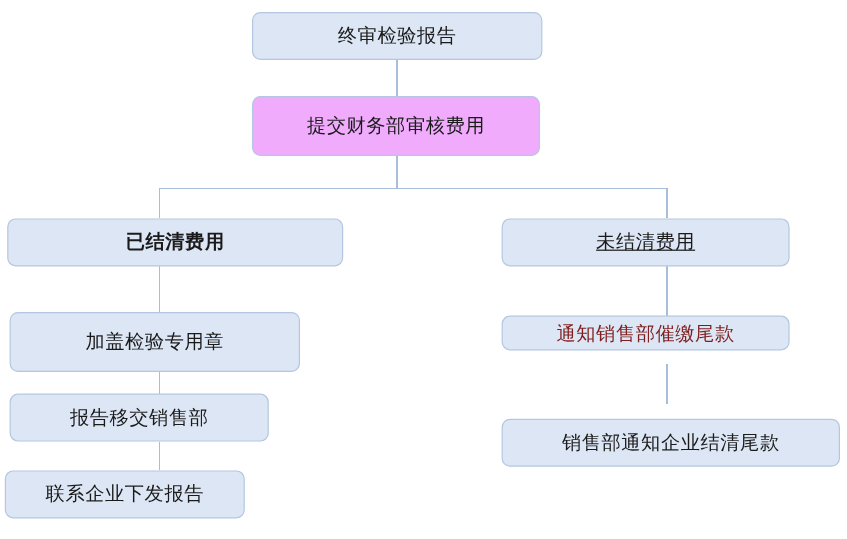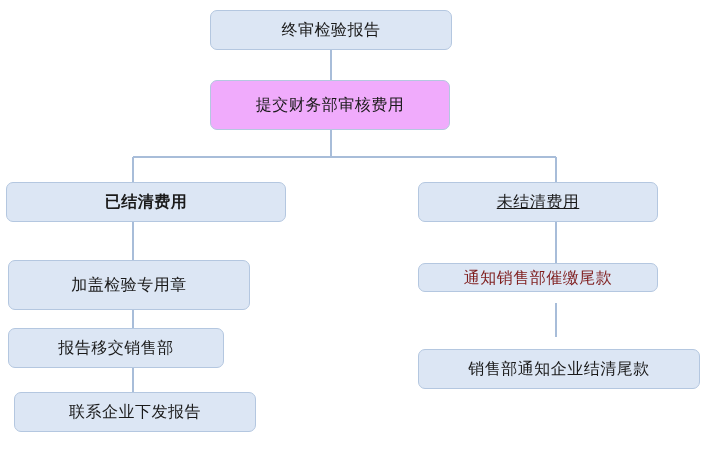--- a/index.html
+++ b/index.html
@@ -72,21 +72,21 @@
       </div>
       <div class="node" style="left: 6px; top: 182px; width: 280px; height: 40px; background: rgb(220, 230, 244); border-color: rgb(180, 199, 224); color: rgb(26, 26, 26); font-weight: bold;">
         <span class="node-label">已结清费用</span>
       </div>
       <div class="node" style="left: 8px; top: 260px; width: 242px; height: 50px; background: rgb(220, 230, 244); border-color: rgb(180, 199, 224); color: rgb(26, 26, 26);">
         <span class="node-label">加盖检验专用章</span>
       </div>
       <div class="node" style="left: 8px; top: 328px; width: 216px; height: 40px; background: rgb(220, 230, 244); border-color: rgb(180, 199, 224); color: rgb(26, 26, 26);">
         <span class="node-label">报告移交销售部</span>
       </div>
-      <div class="node" style="left: 14px; top: 392px; width: 242px; height: 40px; background: rgb(220, 230, 244); border-color: rgb(180, 199, 224); color: rgb(26, 26, 26);">
+      <div class="node" style="left: 4px; top: 392px; width: 200px; height: 40px; background: rgb(220, 230, 244); border-color: rgb(180, 199, 224); color: rgb(26, 26, 26);">
         <span class="node-label">联系企业下发报告</span>
       </div>
       <div class="node" style="left: 418px; top: 182px; width: 240px; height: 40px; background: rgb(220, 230, 244); border-color: rgb(180, 199, 224); color: rgb(26, 26, 26); text-decoration: underline;">
         <span class="node-label">未结清费用</span>
       </div>
       <div class="node" style="left: 418px; top: 263px; width: 240px; height: 29px; background: rgb(220, 230, 244); border-color: rgb(180, 199, 224); color: #7f1d1d;">
         <span class="node-label">通知销售部催缴尾款</span>
       </div>
       <div class="node" style="left: 418px; top: 337px; width: 282px; height: 40px; background: rgb(220, 230, 244); border-color: rgb(180, 199, 224); color: rgb(26, 26, 26); margin-top: 12px;">
         <span class="node-label">销售部通知企业结清尾款</span>

